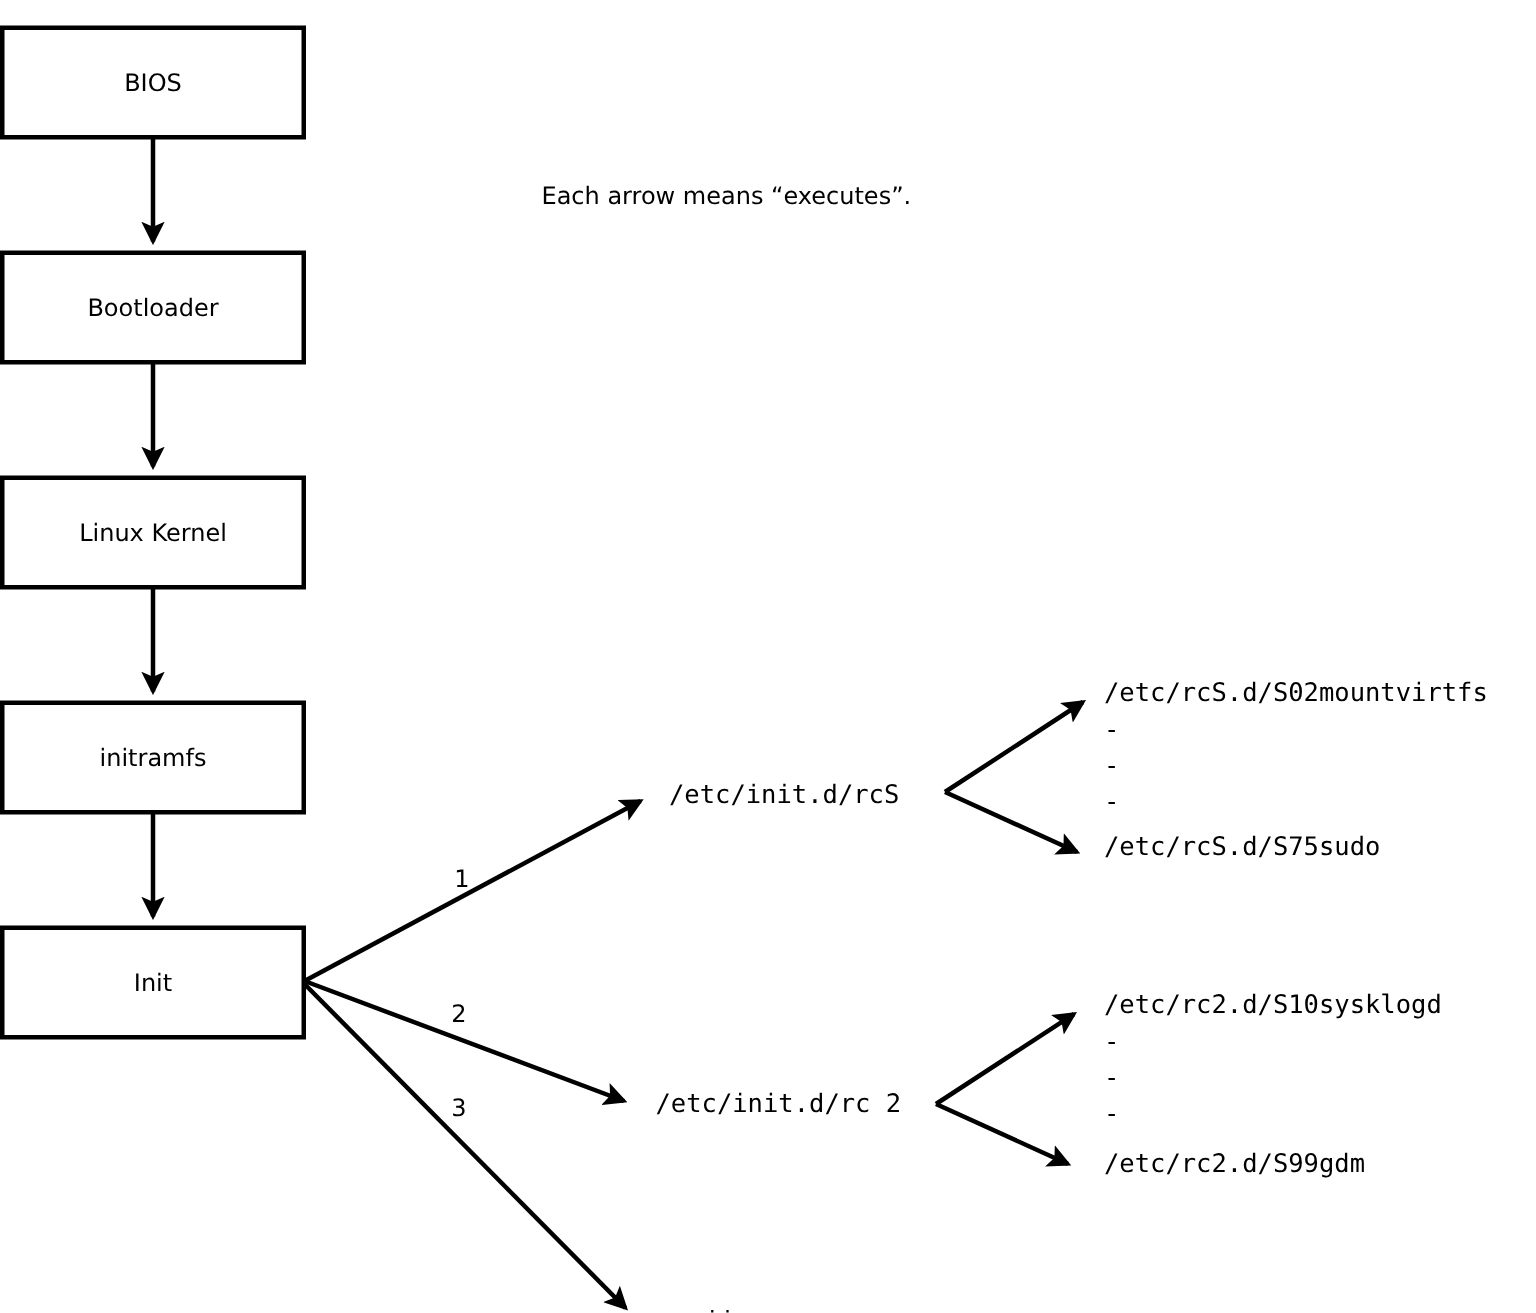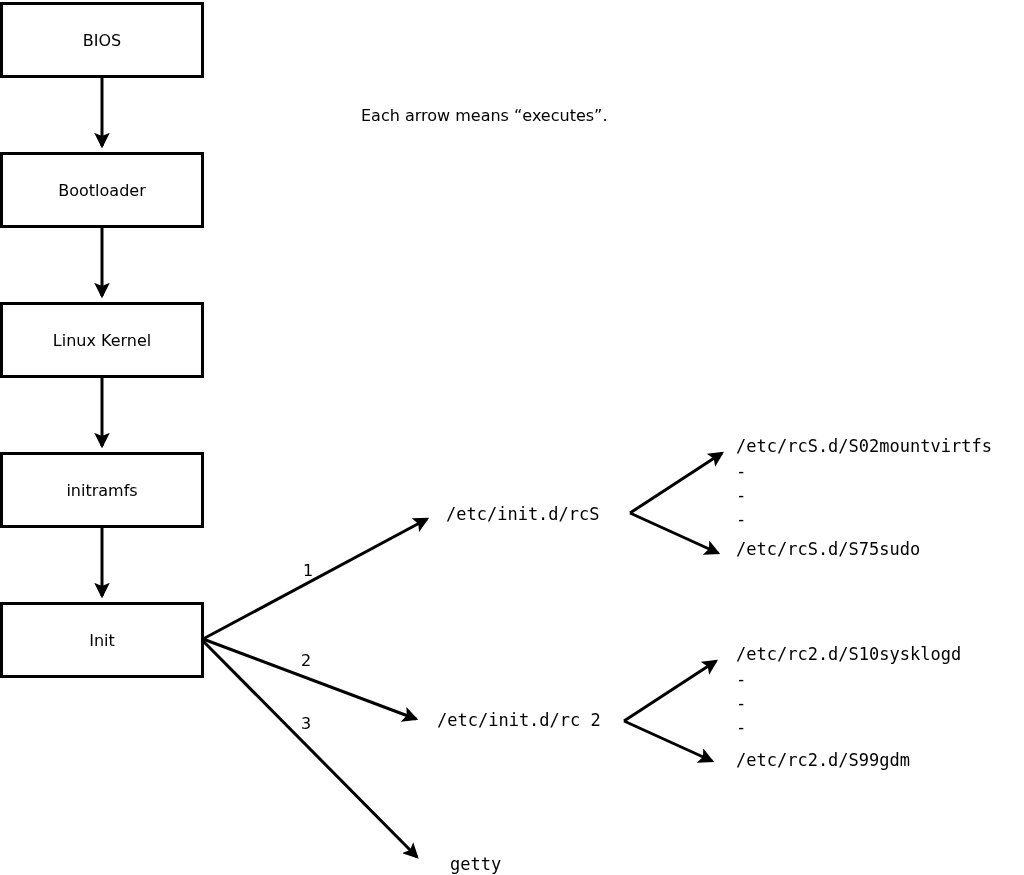--- a/index.html
+++ b/index.html
@@ -9,21 +9,21 @@
   }
   body {
     width: 1024px;
     height: 875px;
     position: relative;
     overflow: hidden;
     font-family: "DejaVu Sans", sans-serif;
   }
   #diagram-root {
     position: absolute;
-    top: 1px;
+    top: 16px;
     left: 0;
     width: 1024px;
     height: 718px;
   }
   svg#boot-diagram {
     display: block;
     width: 1024px;
     height: 875px;
   }
   .node-box {

